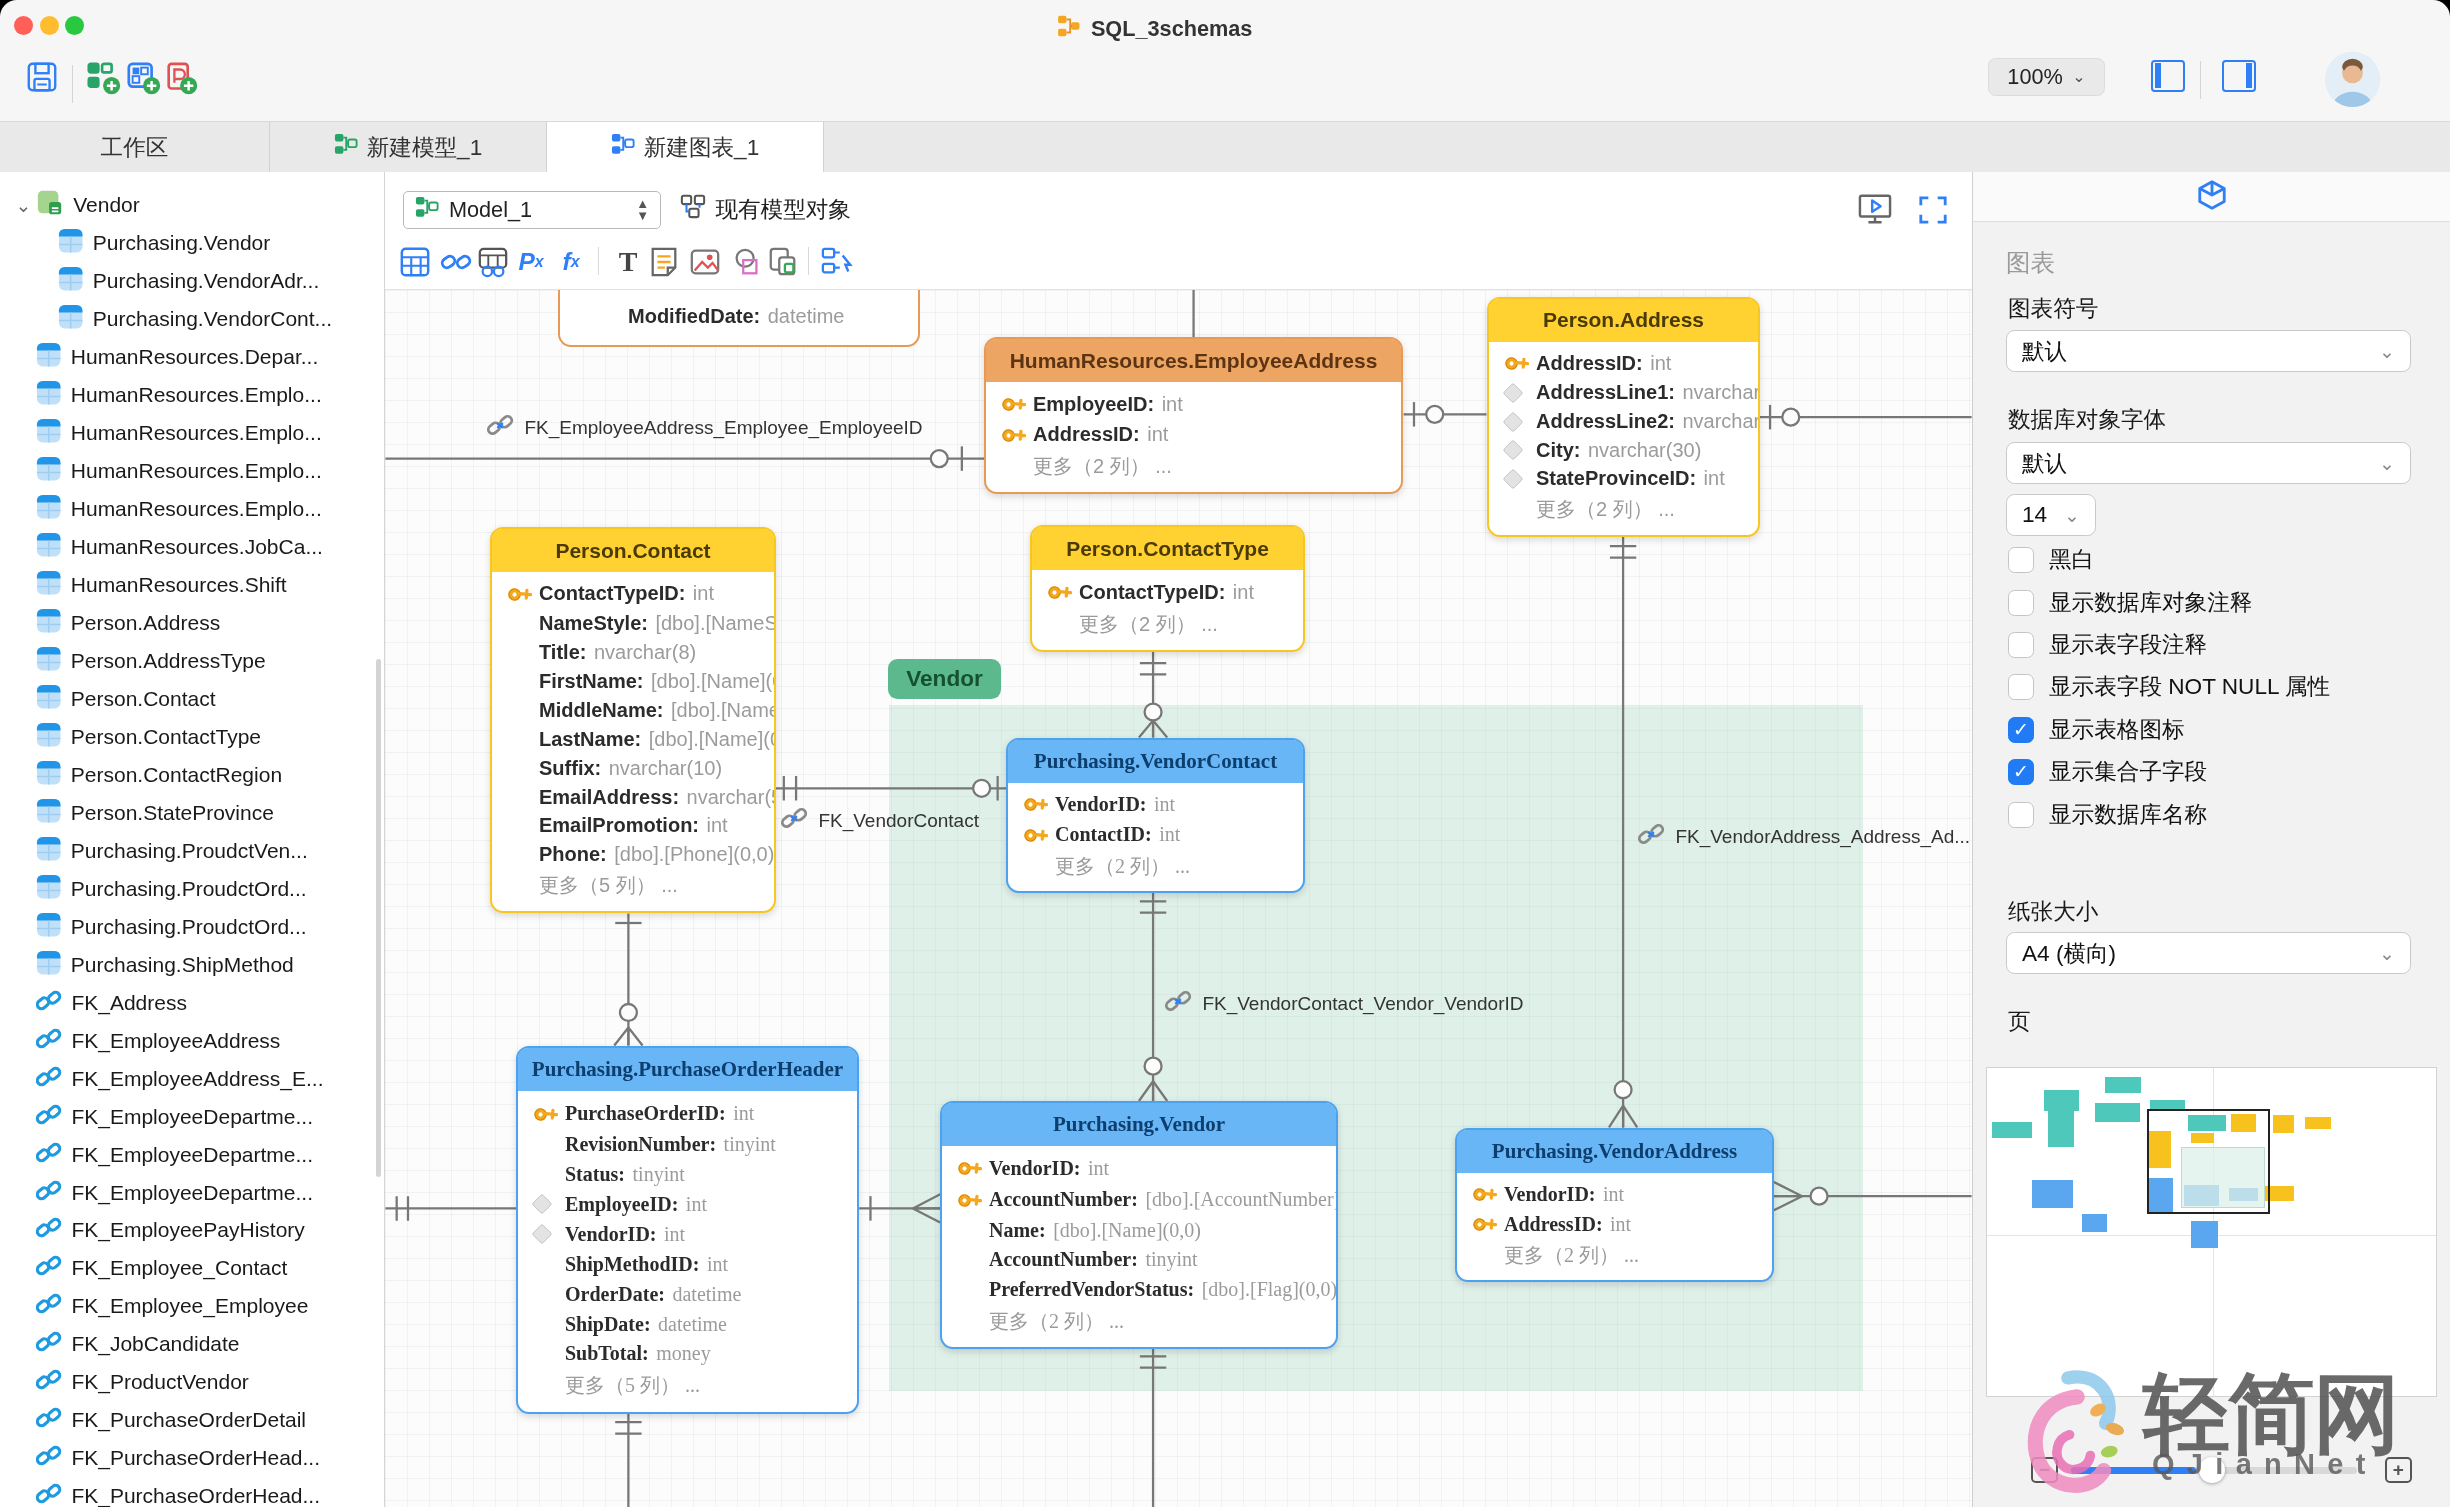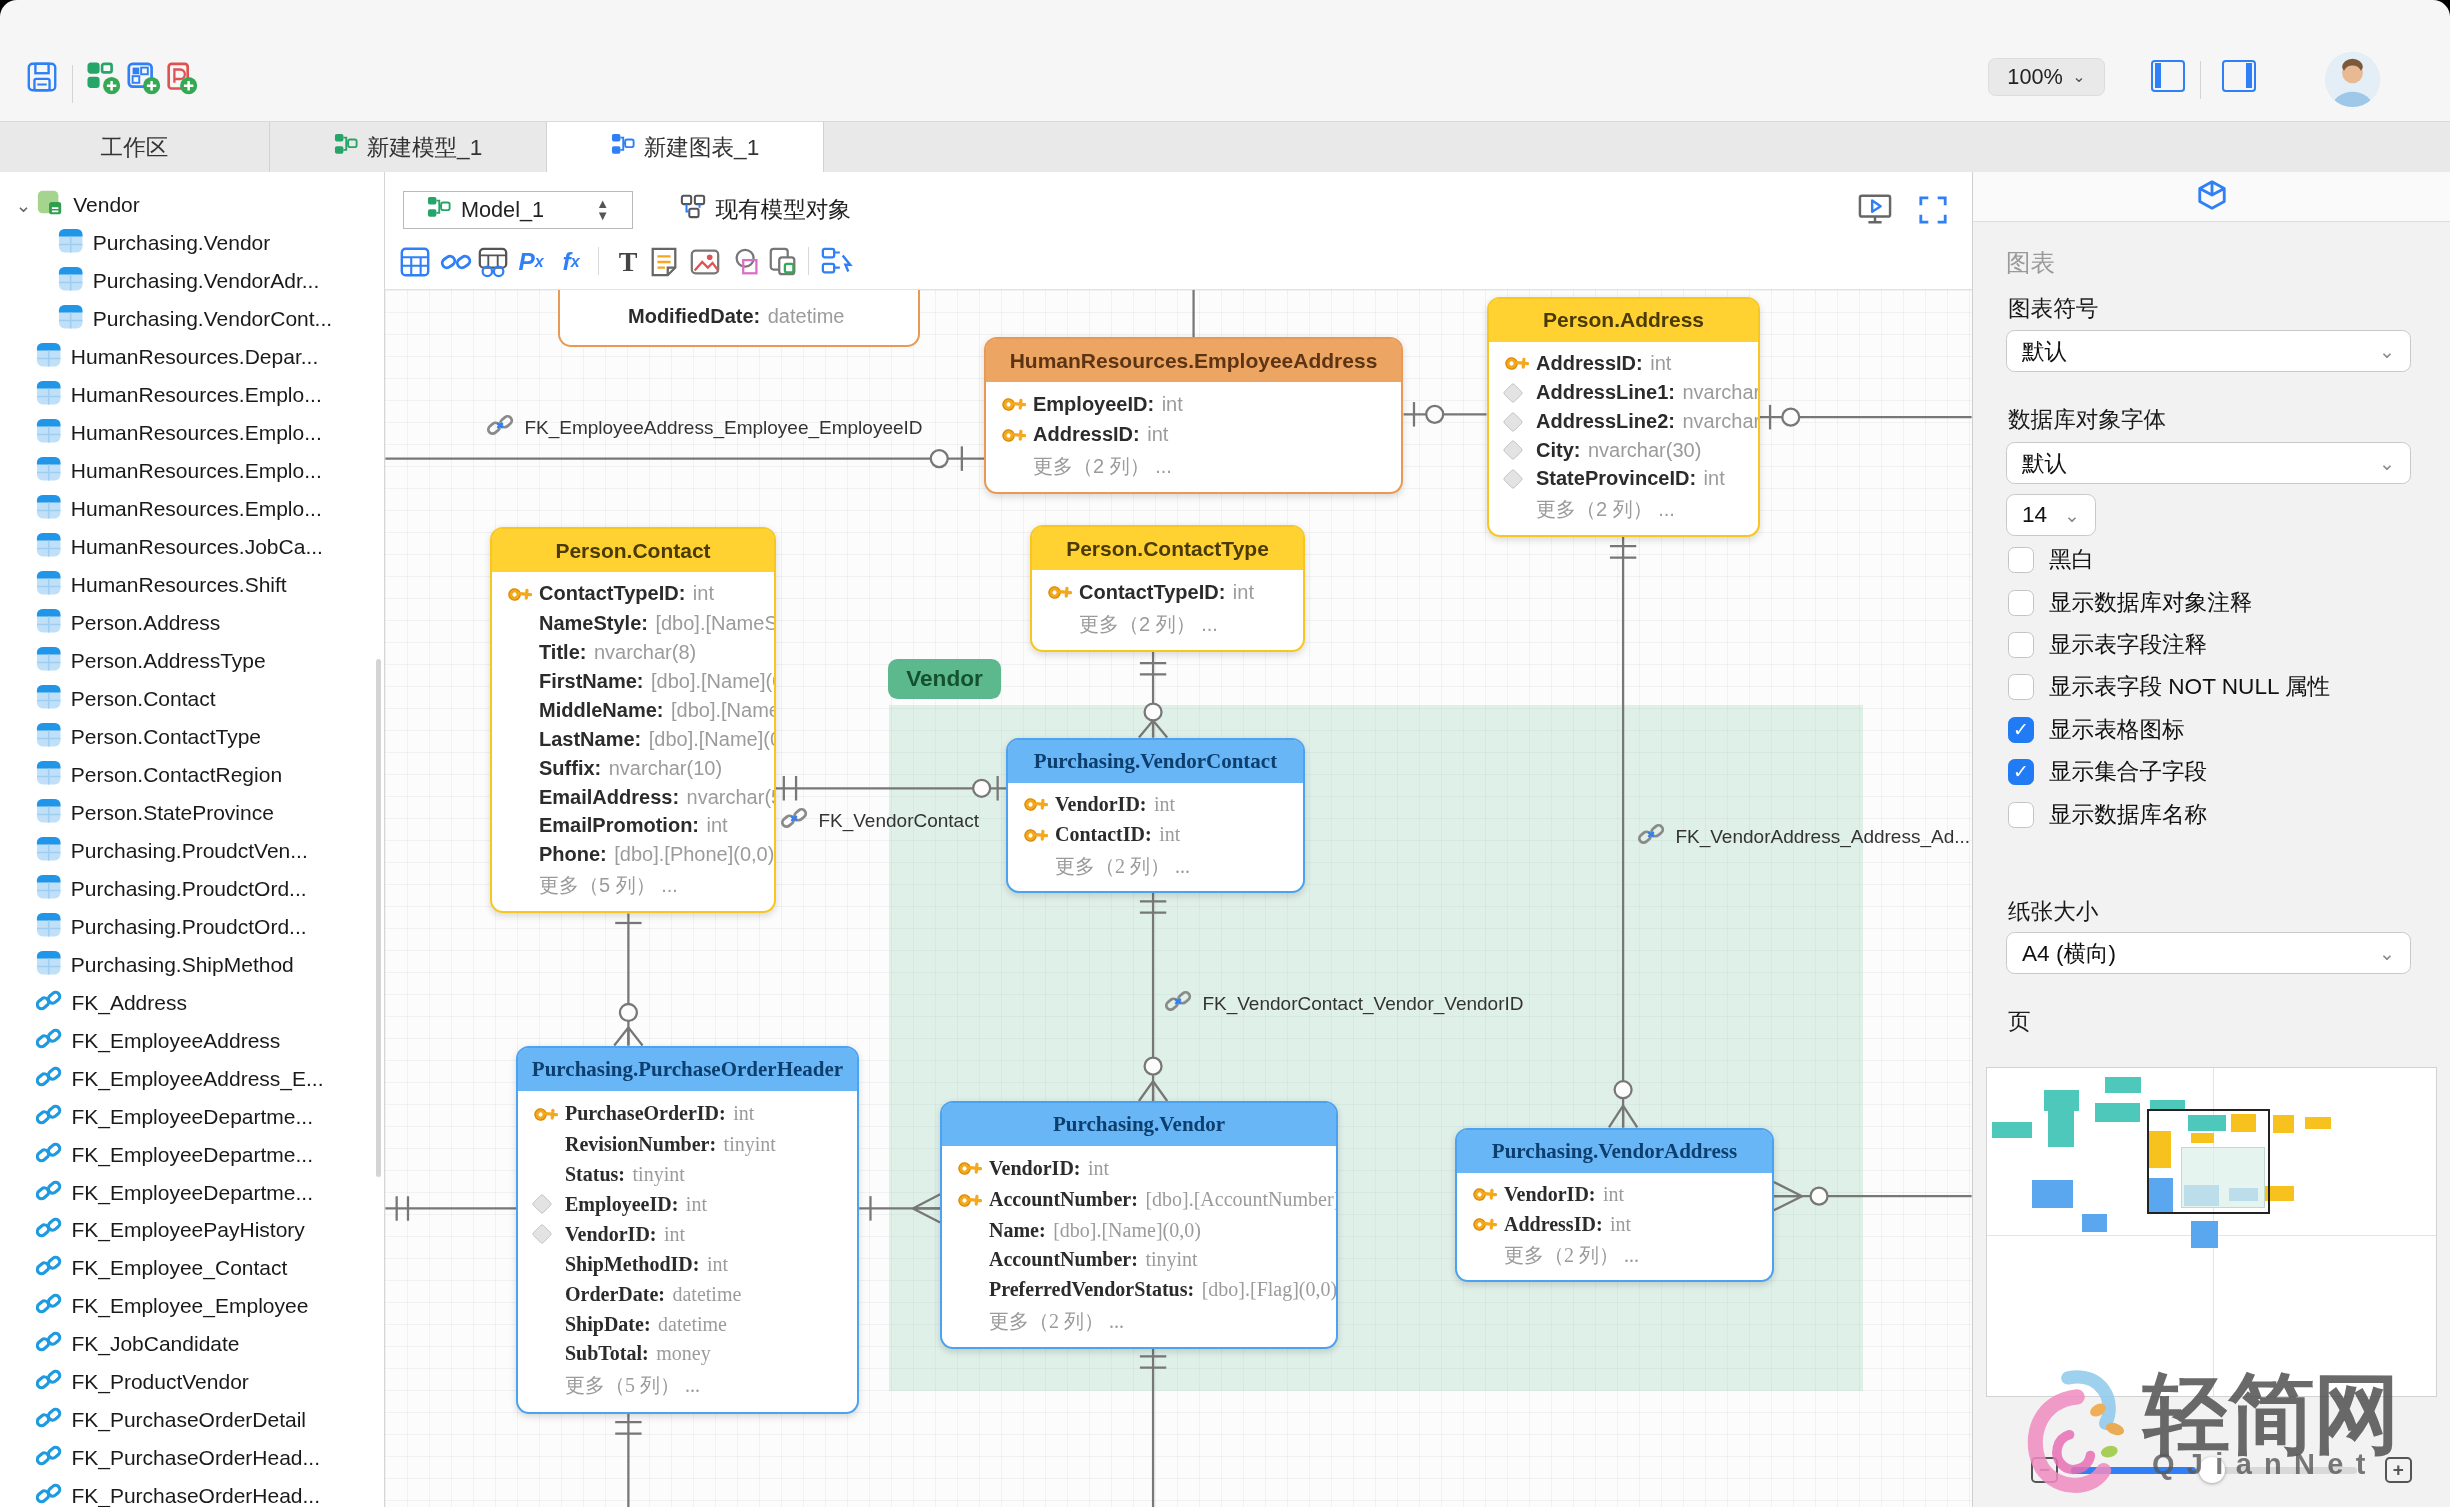--- a/index.html
+++ b/index.html
@@ -25,21 +25,21 @@
   
   #sidebar{position:absolute;left:0;top:172px;width:385px;height:1335px;background:#fff;border-right:0.9px solid #d5d5d5;box-sizing:border-box;overflow:hidden;}
   .side-item{position:absolute;height:38px;display:flex;align-items:center;font-size:21px;color:#1a1a1a;white-space:nowrap;width:100%;}
   .side-item .chev{color:#666;font-size:19px;width:24.5px;text-align:center;}
   .side-item .ic{flex:0 0 auto;margin-right:9.4px;}
   #side-scroll{position:absolute;right:2.8px;top:487px;width:5.7px;height:518px;background:#c9c9c9;border-radius:2.8px;opacity:.8;}
 
   
   #canvas{position:absolute;left:385px;top:172px;width:1587px;height:1335px;background:#fff;}
   #canvas-toolbar{position:absolute;left:0;top:0;width:100%;height:118px;background:#fff;border-bottom:0.9px solid #e2e2e2;box-sizing:border-box;z-index:10;}
-  #model-select{position:absolute;left:18px;top:19px;width:230px;height:38px;border:1.4px solid #b9b9b9;border-radius:0;display:flex;align-items:center;gap:9.4px;padding:0 23px;box-sizing:border-box;font-size:21.7px;color:#222;background:#fff;}
+  #model-select{position:absolute;left:18px;top:19px;width:258px;height:38px;border:1.4px solid #b9b9b9;border-radius:5px;display:flex;align-items:center;gap:9.4px;padding:0 11px;box-sizing:border-box;font-size:21.7px;color:#222;background:#fff;}
   #model-select .updown{margin-left:auto;color:#555;font-size:13px;line-height:12.3px;text-align:center;}
   #existing-objects{position:absolute;left:295px;top:21px;display:flex;align-items:center;gap:9.4px;font-size:22.6px;color:#222;}
   .cicon{position:absolute;top:73px;width:34px;height:34px;display:flex;align-items:center;justify-content:center;}
   .csep{position:absolute;top:75px;width:0.9px;height:28px;background:#d8d8d8;}
   #present-icon{position:absolute;left:1472px;top:21px;}
   #fullscreen-icon{position:absolute;left:1533px;top:22.6px;}
 
   #canvas-view{position:absolute;left:0;top:118px;width:1587px;height:1217px;overflow:hidden;
     background:
       linear-gradient(to right, rgba(60,80,100,.06) 0.9px, transparent 0.9px),
@@ -89,20 +89,38 @@
   .zs-btn{position:absolute;top:7.5px;width:22.6px;height:22.6px;border:2.4px solid #555;border-radius:4.7px;color:#555;display:flex;align-items:center;justify-content:center;font-size:19px;font-weight:700;line-height:1;}
   #watermark{position:absolute;left:38px;top:1189px;width:440px;height:146px;z-index:20;pointer-events:none;}
   #wm-cn{position:absolute;left:132px;top:-4.7px;font-size:87px;font-weight:900;color:#4a4a4a;opacity:.82;letter-spacing:-1.9px;font-family:"DejaVu Sans",sans-serif;}
   #wm-en{position:absolute;left:141px;top:87px;font-size:29px;color:#585858;opacity:.8;letter-spacing:12.3px;font-weight:600;}
 </style>
 </head>
 <body>
 
 <div id="window">
 
+  <div id="titlebar">
+    <div class="tl" style="left:14px;background:#ff5f57"></div>
+    <div class="tl" style="left:40px;background:#febc2e"></div>
+    <div class="tl" style="left:65px;background:#28c840"></div>
+    <div id="title">
+      <span>
+        <svg width="24.5" height="26" viewBox="0 0 26 28">
+            <g fill="#f5a623">
+              <rect x="1" y="3" width="9" height="8" rx="2"></rect>
+              <rect x="1" y="17" width="9" height="8" rx="2"></rect>
+              <rect x="15" y="10" width="9" height="8" rx="2"></rect>
+            </g>
+            <path d="M10 7 h4 v14 h-4 M14 14 h2" stroke="#e8932a" stroke-width="2" fill="none"></path>
+          </svg>
+      </span>
+      <span>SQL_3schemas</span>
+    </div>
+  </div>
 
   <div id="main-toolbar">
     <div class="abs" style="left:25.4px;top:7.5px">
       <svg width="34" height="34" viewBox="0 0 36 36">
           <rect x="4" y="4" width="28" height="28" rx="4" fill="none" stroke="#2f7ff7" stroke-width="2.5"></rect>
           <rect x="11" y="4" width="14" height="10" fill="none" stroke="#2f7ff7" stroke-width="2.5"></rect>
           <rect x="10" y="20" width="16" height="12" rx="2" fill="none" stroke="#2f7ff7" stroke-width="2.5"></rect>
           <line x1="13" y1="26" x2="23" y2="26" stroke="#2f7ff7" stroke-width="2"></line>
         </svg>
     </div>

